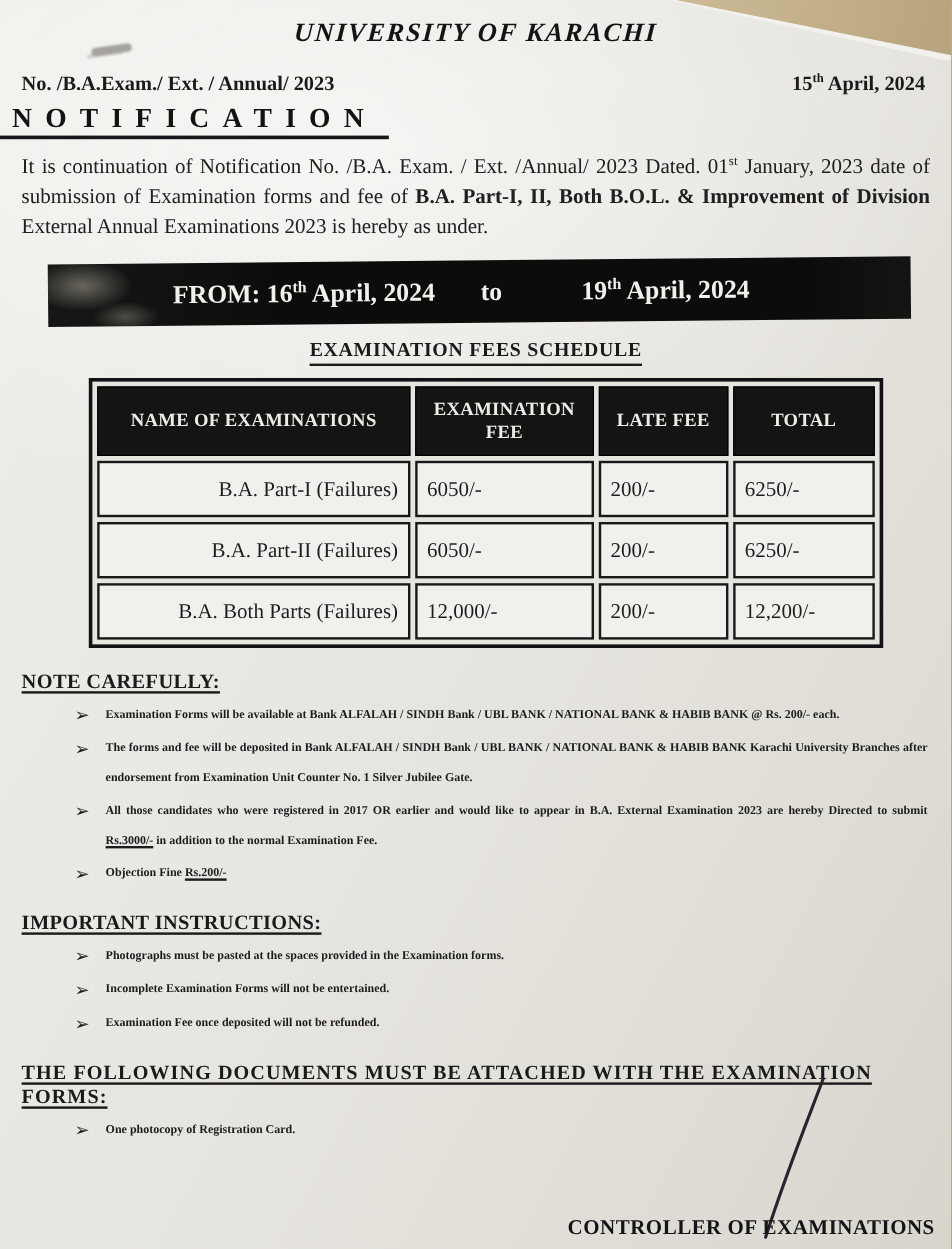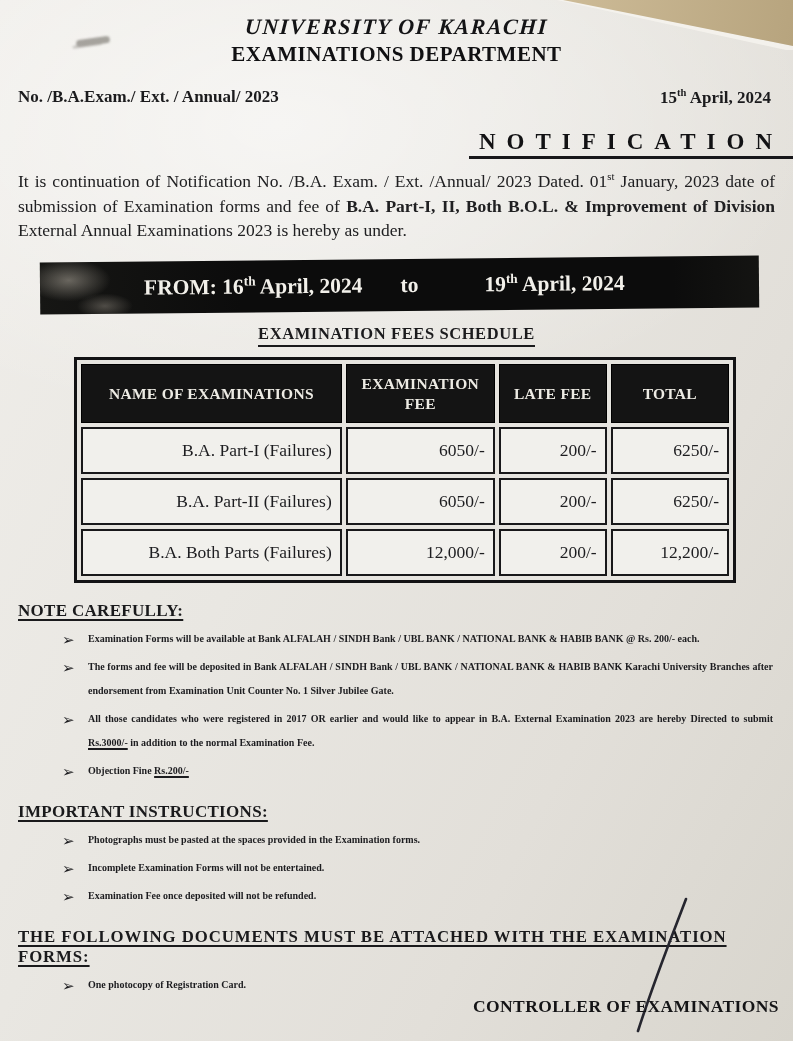--- a/index.html
+++ b/index.html
@@ -49,21 +49,21 @@
     color:#101012;
   }
 
   .ref-row {
     display:flex; justify-content:space-between; align-items:center;
     padding:0 22px 0 18px; margin-top:20px;
     font-weight:bold; font-size:17px;
   }
   sup { font-size:62%; vertical-align:super; font-weight:inherit; }
 
-  .notif-wrap { text-align:right; margin-top:21px; }
+  .notif-wrap { text-align:left; margin-top:6px; }
   .notification {
     display:inline-block; font-size:23px; font-weight:bold;
     letter-spacing:11px; padding:0 10px 1px 10px;
     border-bottom:3.5px solid #17171a; color:#121214;
   }
 
   .intro {
     margin:10px 18px 0 18px; font-size:17.5px; line-height:1.42;
     text-align:justify; color:#202022;
   }
@@ -97,21 +97,21 @@
     background:#e6e4df;
   }
   .fees-table th {
     background:#141414; color:#edebe4;
     font-size:15.5px; font-weight:bold; letter-spacing:.3px;
     padding:9px 4px; text-align:center; line-height:1.25;
     border:1px solid #000;
   }
   .fees-table td {
     background:#f1f0ec; border:2.5px solid #18181a;
-    font-size:17.5px; padding:11px 8px; text-align:right;
+    font-size:17.5px; padding:11px 8px; text-align:left;
     color:#1d1d20;
   }
   .fees-table td.name { text-align:right; padding-left:22px; }
   .col-name{ width:266px; } .col-fee{ width:150px; } .col-late{ width:110px; } .col-total{ width:120px; }
 
   .section { margin-top:18px; }
   .section-heading {
     margin-left:18px; font-size:17px; font-weight:bold; letter-spacing:.3px;
     text-decoration:underline; text-decoration-thickness:2px; text-underline-offset:3px;
     color:#1a1a1c;
@@ -125,35 +125,34 @@
   }
   .bullet .txt {
     font-size:10px; font-weight:bold; line-height:24.5px;
     text-align:justify; color:#1c1c1f; width:100%;
   }
   .ul-val { text-decoration:underline; text-decoration-thickness:2px; text-underline-offset:2px; }
   .bullet .txt.nojust { text-align:left; }
 
   .signature-svg { position:absolute; right:95px; top:895px; }
   .footer {
-    position:absolute; right:14px; bottom:24px;
+    position:absolute; right:14px; bottom:8px;
     font-size:17.5px; font-weight:bold; letter-spacing:.4px; color:#141416;
   }
 </style>
 </head>
 <body>
 
 <div class="paper">
   <div class="corner-edge"></div>
   <div class="corner-bg"></div>
   <div class="smudge"></div>
 
   <div class="head">
     <div class="university">UNIVERSITY OF KARACHI</div>
-    <div class="department">EXAMINATIONS DEPARTMENT</div>
   </div>
 
   <div class="ref-row">
     <span>No. /B.A.Exam./ Ext. / Annual/ 2023</span>
     <span><span>15</span><sup>th</sup><span> April, 2024</span></span>
   </div>
 
   <div class="notif-wrap">
     <span class="notification">NOTIFICATION</span>
   </div>

